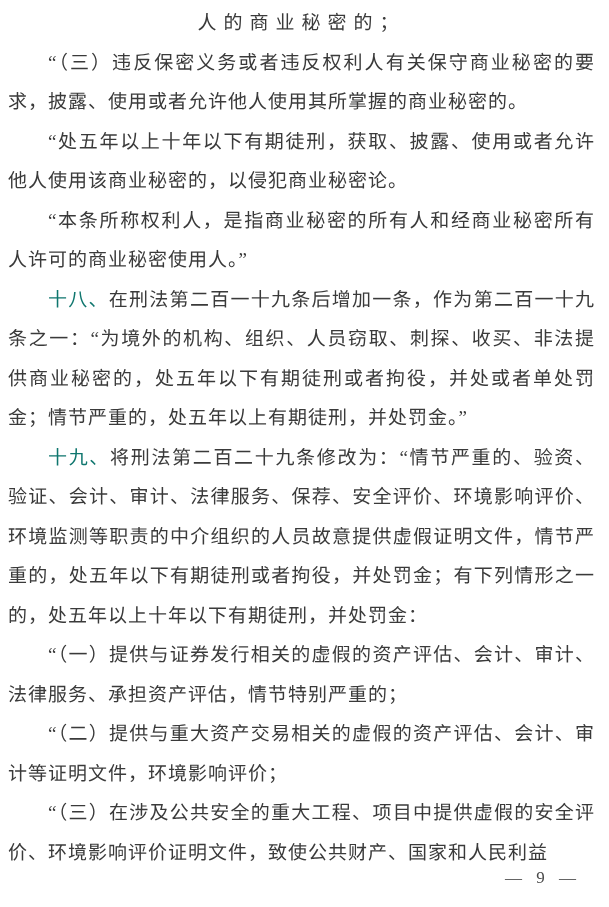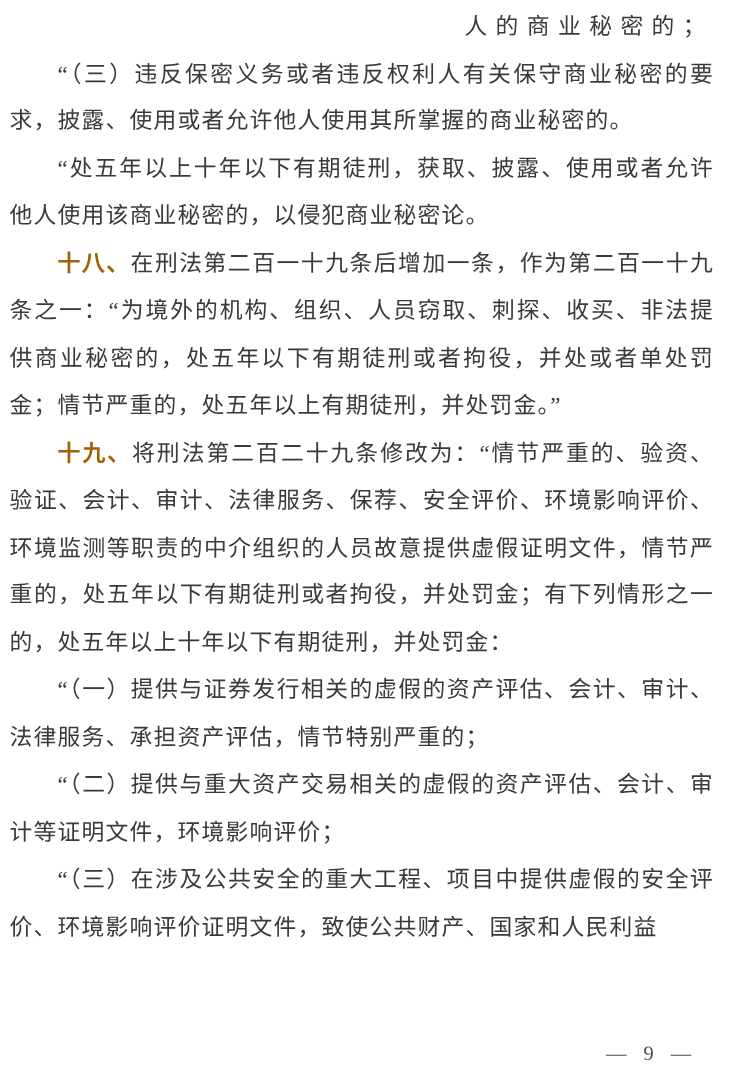--- a/index.html
+++ b/index.html
@@ -33,25 +33,25 @@
     text-align: justify;
     text-justify: inter-character;
     word-break: break-all;
     color: #3a3a3a;
   }
   .para.indent {
     text-indent: 40px;
   }
   .para.wide {
     letter-spacing: 7px;
-    text-align: right;
+    text-align: center;
   }
   .para b {
-    font-weight: bold;
-    color: #a16207;
+    font-weight: normal;
+    color: #0f766e;
   }
   .footer {
     position: absolute;
     top: 868px;
     right: 28px;
     font-size: 17px;
     letter-spacing: 5px;
     color: #4a4a4a;
     white-space: nowrap;
   }
@@ -60,20 +60,21 @@
 <body>
 
 <div class="page">
 
   <p class="para wide">人的商业秘密的；</p>
 
   <p class="para indent">“（三）违反保密义务或者违反权利人有关保守商业秘密的要求，披露、使用或者允许他人使用其所掌握的商业秘密的。</p>
 
   <p class="para indent">“处五年以上十年以下有期徒刑，获取、披露、使用或者允许他人使用该商业秘密的，以侵犯商业秘密论。</p>
 
+  <p class="para indent">“本条所称权利人，是指商业秘密的所有人和经商业秘密所有人许可的商业秘密使用人。”</p>
 
   <p class="para indent">
     <b>十八、</b><span>在刑法第二百一十九条后增加一条，作为第二百一十九条之一：“为境外的机构、组织、人员窃取、刺探、收买、非法提供商业秘密的，处五年以下有期徒刑或者拘役，并处或者单处罚金；情节严重的，处五年以上有期徒刑，并处罚金。”</span>
   </p>
 
   <p class="para indent">
     <b>十九、</b><span>将刑法第二百二十九条修改为：“情节严重的、验资、验证、会计、审计、法律服务、保荐、安全评价、环境影响评价、环境监测等职责的中介组织的人员故意提供虚假证明文件，情节严重的，处五年以下有期徒刑或者拘役，并处罚金；有下列情形之一的，处五年以上十年以下有期徒刑，并处罚金：</span>
   </p>
 
   <p class="para indent">“（一）提供与证券发行相关的虚假的资产评估、会计、审计、法律服务、承担资产评估，情节特别严重的；</p>

